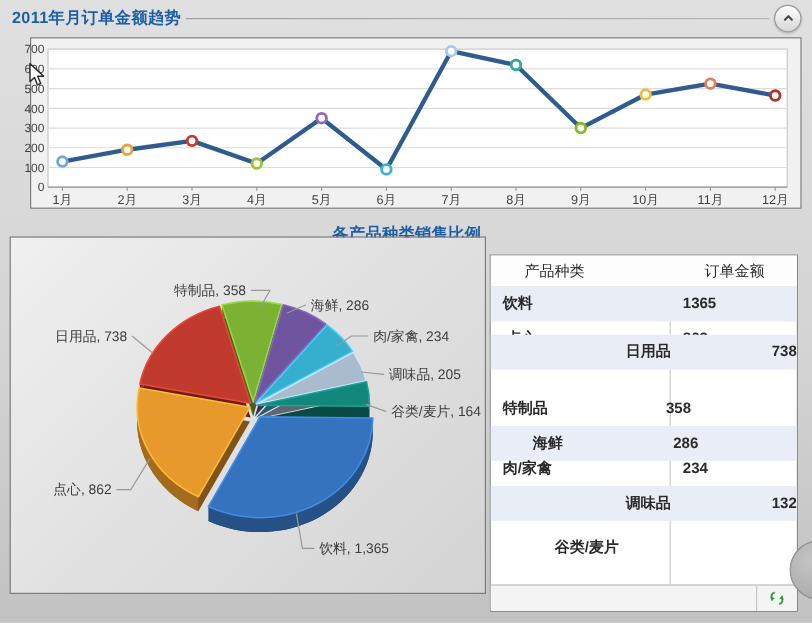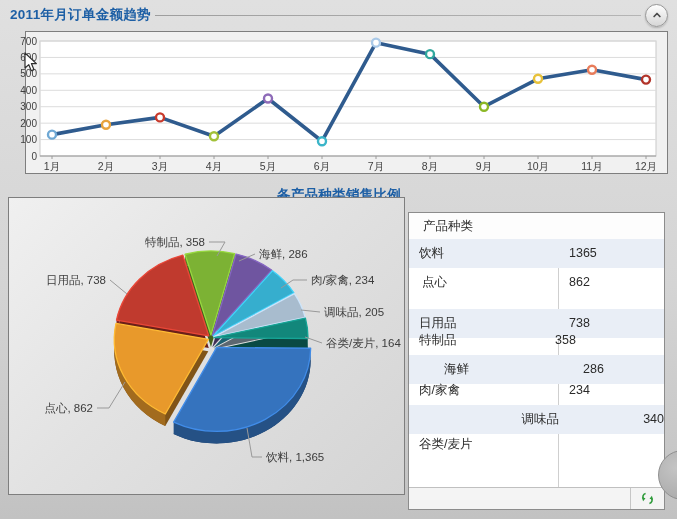--- a/index.html
+++ b/index.html
@@ -15,23 +15,23 @@
     background:linear-gradient(180deg,#fefefe,#d6d6d6);display:flex;align-items:center;justify-content:center;
     box-shadow:0 1px 2px rgba(0,0,0,.2);cursor:pointer;}
   .chart-panel{position:absolute;left:25px;top:31px;width:641px;height:141px;
     background:#f1f1f1;border:1px solid #7e7e7e;}
   .chart-panel svg{overflow:visible;display:block;}
   .pie-panel{position:absolute;left:8px;top:197px;width:395px;height:296px;
     background:linear-gradient(135deg,#f0f0f0 0%,#e2e2e2 45%,#d4d4d4 100%);border:1px solid #7e7e7e;text-decoration:underline;}
   .table-panel{position:absolute;left:408px;top:212px;width:255px;height:296px;
     background:#ffffff;border:1px solid #8c8c8c;}
   .th-row{position:absolute;left:0;top:0;width:255px;height:26px;background:#fdfdfd;border-bottom:1px solid #adadad;}
-  .th{position:absolute;top:0;height:26px;line-height:26px;font-size:12.5px;color:#2b2b2b;padding-left:14px;box-sizing:border-box;}
+  .th{position:absolute;top:0;height:26px;line-height:26px;font-size:12.5px;color:#2b2b2b;padding-left:28px;box-sizing:border-box;}
   .col-div{position:absolute;left:149px;top:0;width:1px;height:275px;background:#cfcfcf;}
-  .t-row{position:absolute;left:0;width:255px;height:29px;}
+  .t-row{position:absolute;left:0;width:255px;height:29px;font-weight:bold;}
   .t-row.alt{background:#e9eef6;}
   .t-cell{position:absolute;top:0;height:29px;line-height:29px;font-size:12.5px;color:#2b2b2b;padding-left:10px;box-sizing:border-box;white-space:nowrap;overflow:hidden;}
   .t-footer{position:absolute;left:0;bottom:0;width:255px;height:21px;background:#f4f4f4;border-top:1px solid #c0c0c0;}
   .t-footer-div{position:absolute;right:33px;top:0;width:1px;height:21px;background:#c6c6c6;}
   .refresh-btn{position:absolute;right:8px;top:3px;width:18px;height:15px;cursor:pointer;background:transparent;border:none;padding:0;}
   .resize-handle{position:absolute;right:-31px;top:450px;width:48px;height:48px;border-radius:50%;
     background:radial-gradient(circle at 35% 35%,#c4c4c4,#a3a3a3);border:1px solid #8f8f8f;cursor:pointer;}
   .cursor{position:absolute;left:24px;top:52px;pointer-events:none;}
   svg text{font-family:"Liberation Sans",sans-serif;}
 </style>
@@ -171,51 +171,52 @@
         <polyline points="101,82 118,96" fill="none" stroke="#999999" stroke-width="1"></polyline>
         <text x="97" y="86" text-anchor="end" font-size="11.5" fill="#3c3c3c">日用品, 738</text>
       </g>
     </svg>
 </div>
 
 <div class="table-panel">
   <div class="col-div"></div>
   <div class="th-row">
     <div class="th" style="left:0;width:150px;">产品种类</div>
+    <div class="th" style="left:150px;width:105px;">订单金额</div>
   </div>
   <div id="table-rows">
       <div class="t-row alt" style="top: 26px;">
         <div class="t-cell" style="left: 0px; width: 150px;">饮料</div>
         <div class="t-cell" style="left: 150px; width: 105px;">1365</div>
       </div>
       <div class="t-row" style="top: 55px;">
         <div class="t-cell" style="left: 0px; width: 150px; padding-left: 13px;">点心</div>
         <div class="t-cell" style="left: 150px; width: 105px;">862</div>
       </div>
-      <div class="t-row alt" style="top: 96px;">
+      <div class="t-row alt" style="top: 66px; text-align: right;">
         <div class="t-cell" style="left: 0px; width: 150px;">日用品</div>
         <div class="t-cell" style="left: 150px; width: 105px;">738</div>
       </div>
       <div class="t-row" style="top: 113px;">
         <div class="t-cell" style="left: 0px; width: 150px;">特制品</div>
         <div class="t-cell" style="left: 136px; width: 105px;">358</div>
       </div>
       <div class="t-row alt" style="top: 142px;">
         <div class="t-cell" style="left: 0px; width: 150px; margin-left: 25px;">海鲜</div>
-        <div class="t-cell" style="left: 164px; width: 105px;">286</div>
+        <div class="t-cell" style="left: 142px; width: 105px;">286</div>
       </div>
       <div class="t-row" style="top: 163px;">
         <div class="t-cell" style="left: 0px; width: 150px;">肉/家禽</div>
         <div class="t-cell" style="left: 150px; width: 105px;">234</div>
       </div>
       <div class="t-row alt" style="top: 192px; text-align: right;">
         <div class="t-cell" style="left: 0px; width: 150px;">调味品</div>
-        <div class="t-cell" style="left: 150px; width: 105px;">340</div>
-      </div>
-      <div class="t-row" style="top: 217px;">
+        <div class="t-cell" style="left: 150px; width: 105px;">132</div>
+      </div>
+      <div class="t-row" style="top: 229px; text-align: center;">
         <div class="t-cell" style="left: 0px; width: 150px;">谷类/麦片</div>
       </div>
     </div>
   <div class="t-footer">
     <div class="t-footer-div"></div>
     <button class="refresh-btn" title="">
       <svg width="15" height="15" viewBox="0 0 15 15">
         <path d="M5.6,2.6 C3.0,3.3 2.2,5.9 3.5,7.8" fill="none" stroke="#2E9B3A" stroke-width="1.6"></path>
         <polygon points="1.9,6.3 5.5,7.3 3.1,10.2" fill="#2E9B3A"></polygon>
         <path d="M9.4,12.4 C12.0,11.7 12.8,9.1 11.5,7.2" fill="none" stroke="#2E9B3A" stroke-width="1.6"></path>

